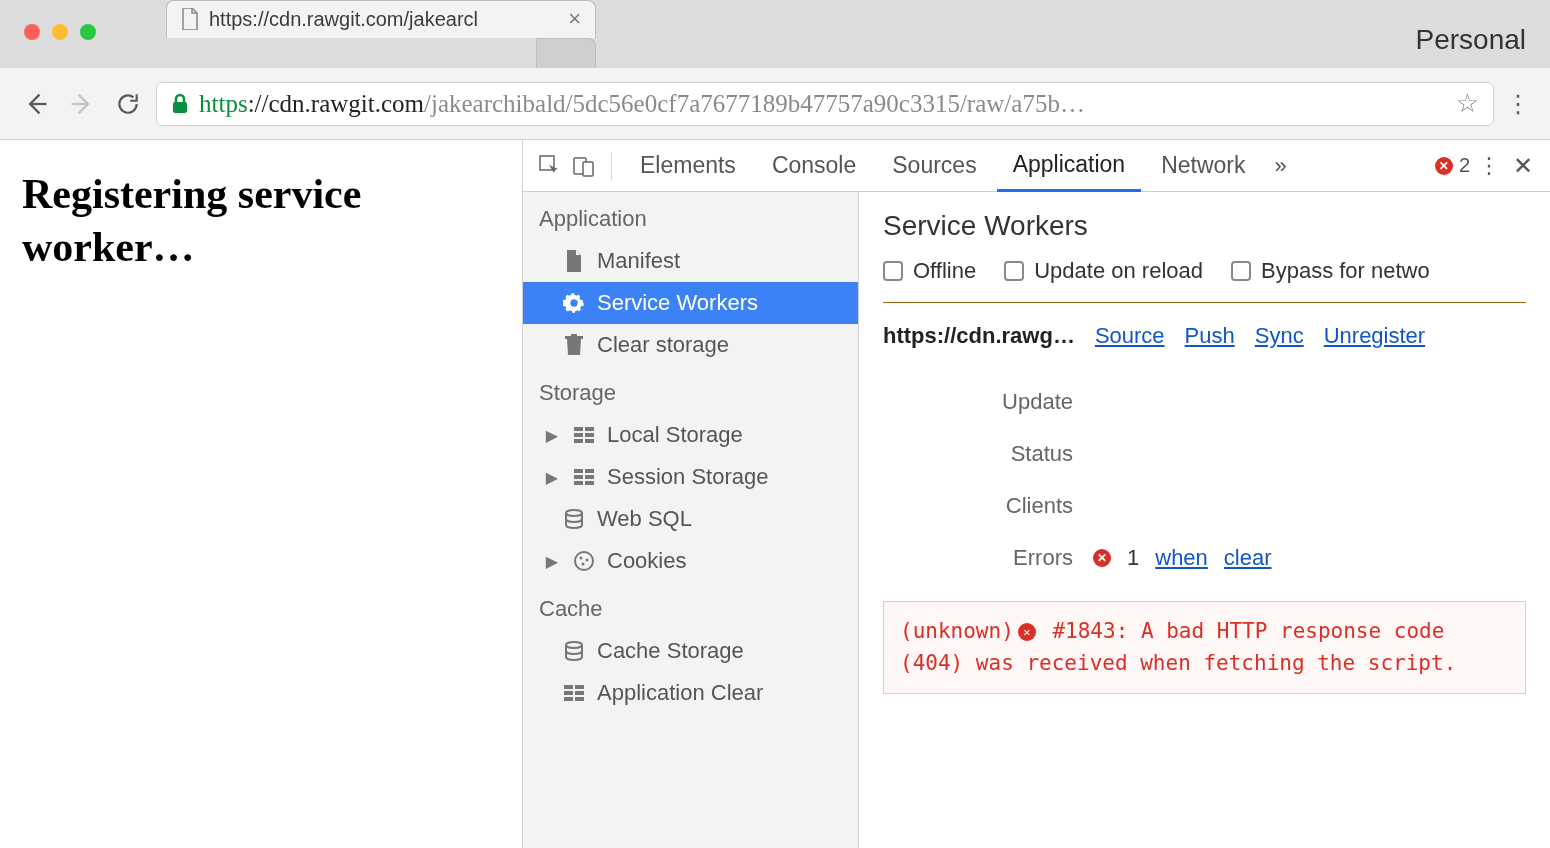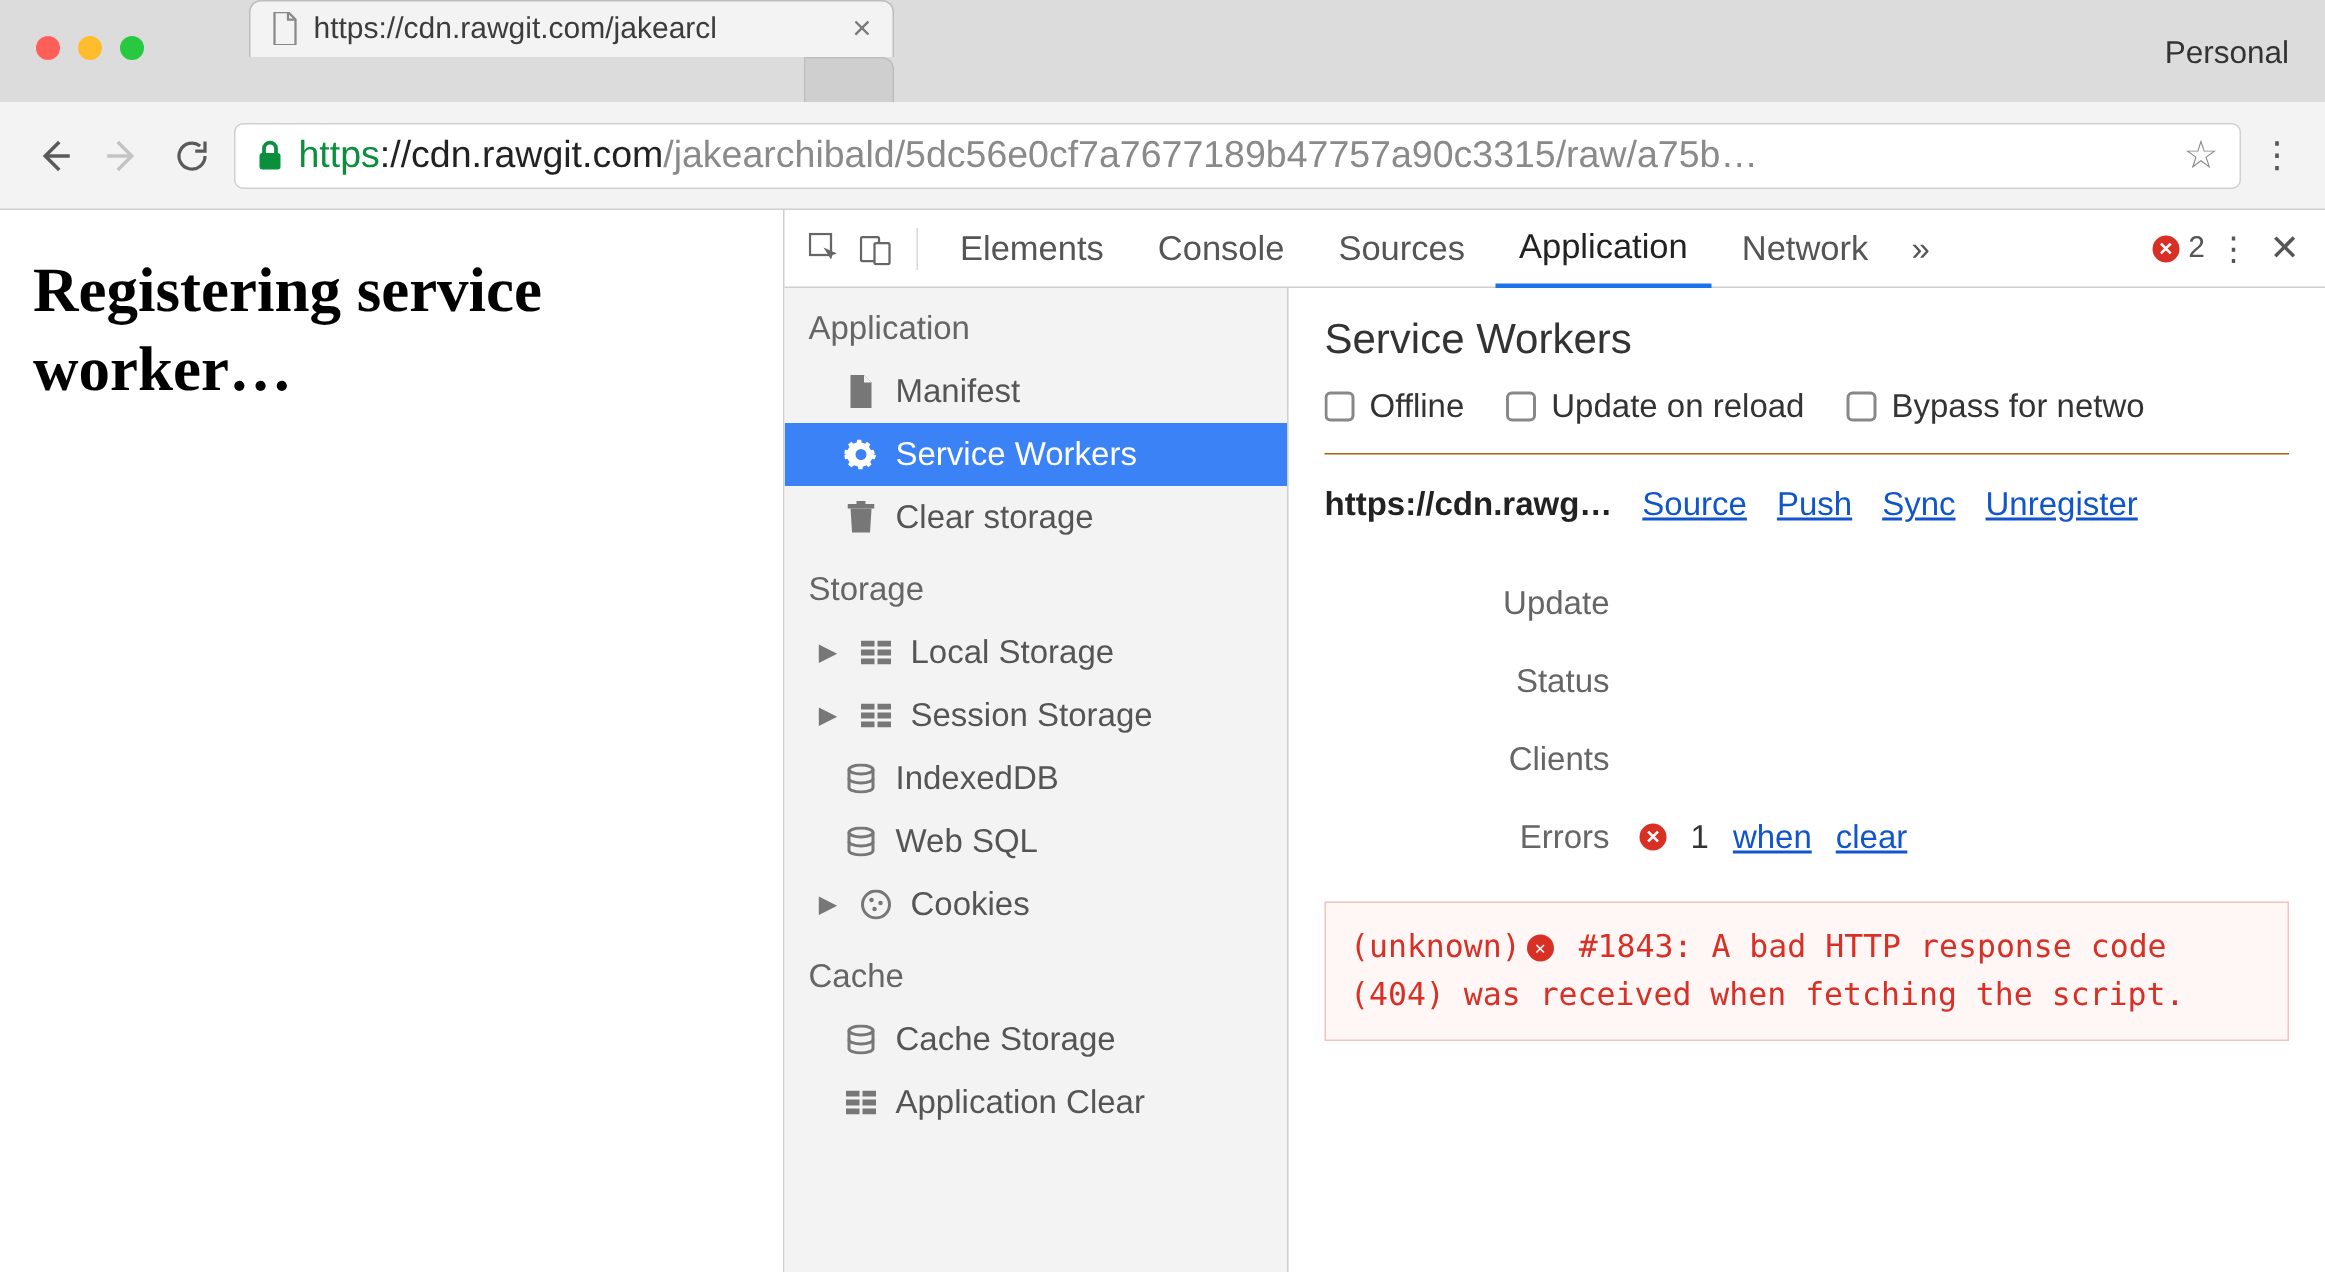--- a/index.html
+++ b/index.html
@@ -10,27 +10,27 @@
 .traffic-lights { display: flex; gap: 12px; padding: 24px 0 0 24px; z-index: 3; }
 .tl { width: 16px; height: 16px; border-radius: 50%; }
 .tl.red { background: #ff5f57; }
 .tl.yellow { background: #ffbd2e; }
 .tl.green { background: #28c940; }
 .tab-strip { display: flex; align-items: flex-end; height: 68px; margin-left: 70px; flex-direction: column; }
 .tab { width: 430px; height: 48px; background: #f3f3f3; border: 1px solid #bdbdbd; border-bottom: none; border-top-left-radius: 8px; border-top-right-radius: 8px; display: flex; align-items: center; padding: 0 14px; gap: 10px; position: relative; }
 .tab-new { width: 60px; height: 38px; background: #cfcfcf; border: 1px solid #bdbdbd; border-bottom:none; border-top-right-radius: 8px; margin-left: -6px; }
 .tab .title { flex: 1; font-size: 20px; color: #3c3c3c; white-space: nowrap; overflow: hidden; }
 .tab .close { font-size: 22px; color: #7a7a7a; }
-.profile-label { position: absolute; right: 24px; top: 24px; font-size: 21px; color: #333; z-index: 3; }
+.profile-label { position: absolute; right: 24px; top: 24px; font-size: 28px; color: #333; z-index: 3; }
 
 
 .toolbar { height: 72px; background: #f3f3f3; border-bottom: 1px solid #cfcfcf; display: flex; align-items: center; padding: 0 18px; gap: 10px; }
 .nav-btn { width: 36px; height: 36px; display: flex; align-items: center; justify-content: center; color: #5a5a5a; }
 .nav-btn.disabled { color: #c4c4c4; }
-.omnibox { flex: 1; height: 44px; background: #fff; border: 1px solid #d0d0d0; border-radius: 6px; display: flex; align-items: center; padding: 0 14px; gap: 10px; font-size: 25px; }
+.omnibox { flex: 1; height: 44px; background: #fff; border: 1px solid #d0d0d0; border-radius: 6px; display: flex; align-items: center; padding: 0 14px; gap: 10px; font-size: 25px; font-family: Liberation Serif, serif; }
 .lock { color: #0a8f3c; }
 .url .scheme { color: #0a8f3c; }
 .url .host { color: #222; }
 .url .path { color: #8a8a8a; }
 .star { color: #8a8a8a; font-size: 26px; }
 .menu-dots { width: 28px; text-align: center; color: #5a5a5a; font-size: 24px; }
 
 
 .main { display: flex; height: calc(848px - 68px - 72px); }
 .page { width: 522px; padding: 28px 22px; font-family: Georgia, 'Times New Roman', serif; }
@@ -225,30 +225,20 @@
               <svg width="20" height="16" viewBox="0 0 20 16">
                 <rect x="0" y="0" width="9" height="4"></rect>
                 <rect x="11" y="0" width="9" height="4"></rect>
                 <rect x="0" y="6" width="9" height="4"></rect>
                 <rect x="11" y="6" width="9" height="4"></rect>
                 <rect x="0" y="12" width="9" height="4"></rect>
                 <rect x="11" y="12" width="9" height="4"></rect>
               </svg>
             </span>
           <span>Session Storage</span>
-        </div>
-        <div class="dt-item indent">
-          <span class="icn">
-              <svg width="20" height="20" viewBox="0 0 20 20">
-                <ellipse cx="10" cy="4" rx="8" ry="3" fill="none" stroke="#777" stroke-width="2"></ellipse>
-                <path d="M2 4v12c0 1.7 3.6 3 8 3s8-1.3 8-3V4" fill="none" stroke="#777" stroke-width="2"></path>
-                <path d="M2 10c0 1.7 3.6 3 8 3s8-1.3 8-3" fill="none" stroke="#777" stroke-width="2"></path>
-              </svg>
-            </span>
-          <span>IndexedDB</span>
         </div>
         <div class="dt-item indent">
           <span class="icn">
               <svg width="20" height="20" viewBox="0 0 20 20">
                 <ellipse cx="10" cy="4" rx="8" ry="3" fill="none" stroke="#777" stroke-width="2"></ellipse>
                 <path d="M2 4v12c0 1.7 3.6 3 8 3s8-1.3 8-3V4" fill="none" stroke="#777" stroke-width="2"></path>
                 <path d="M2 10c0 1.7 3.6 3 8 3s8-1.3 8-3" fill="none" stroke="#777" stroke-width="2"></path>
               </svg>
             </span>
           <span>Web SQL</span>

